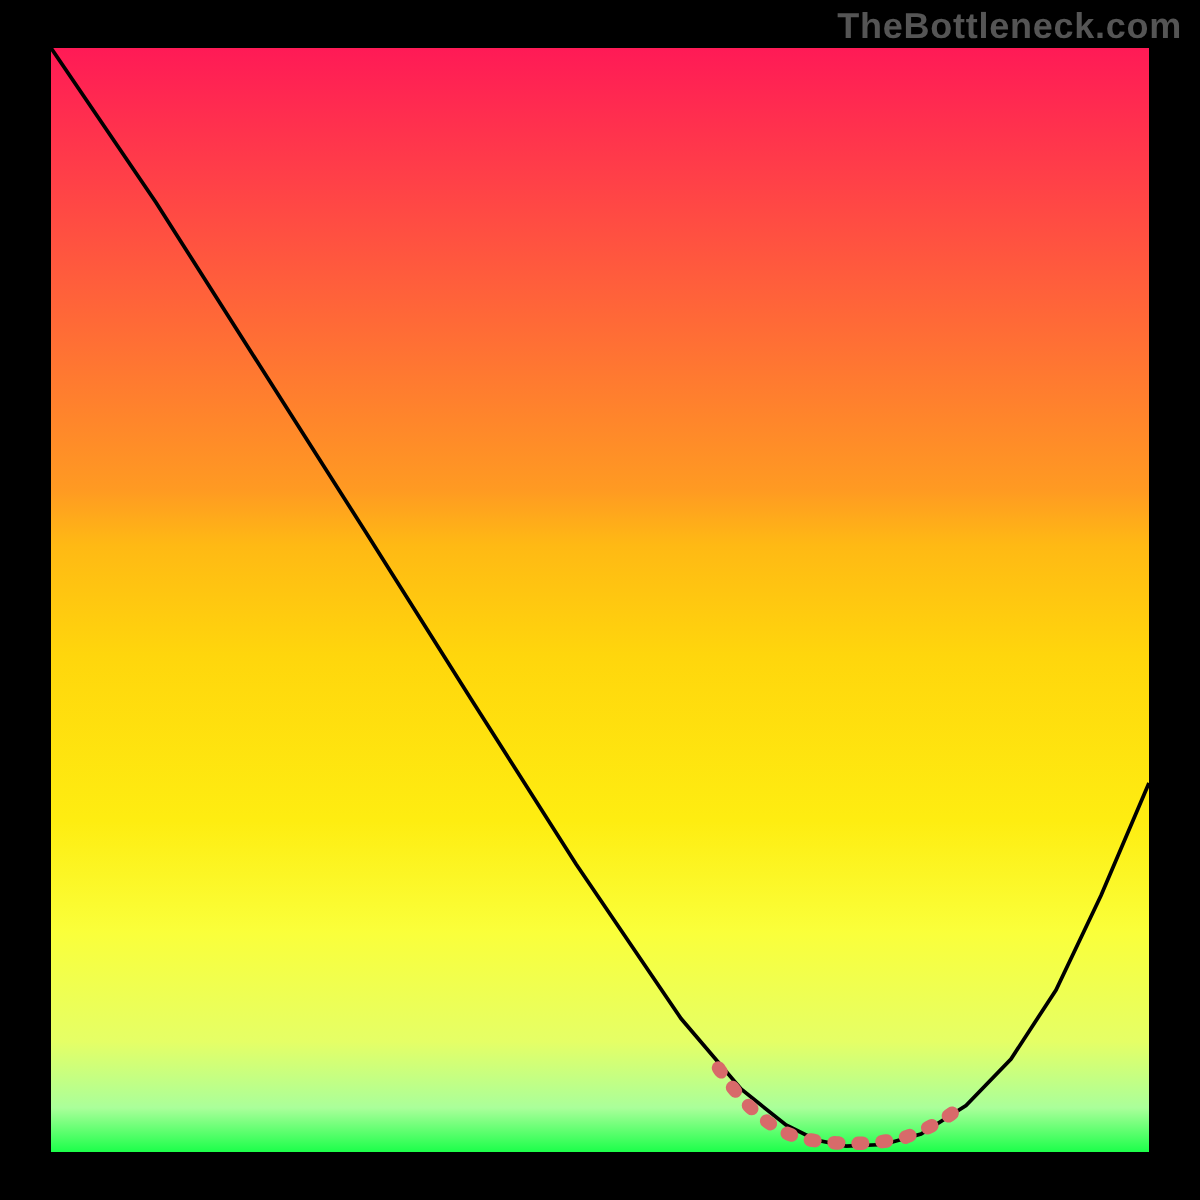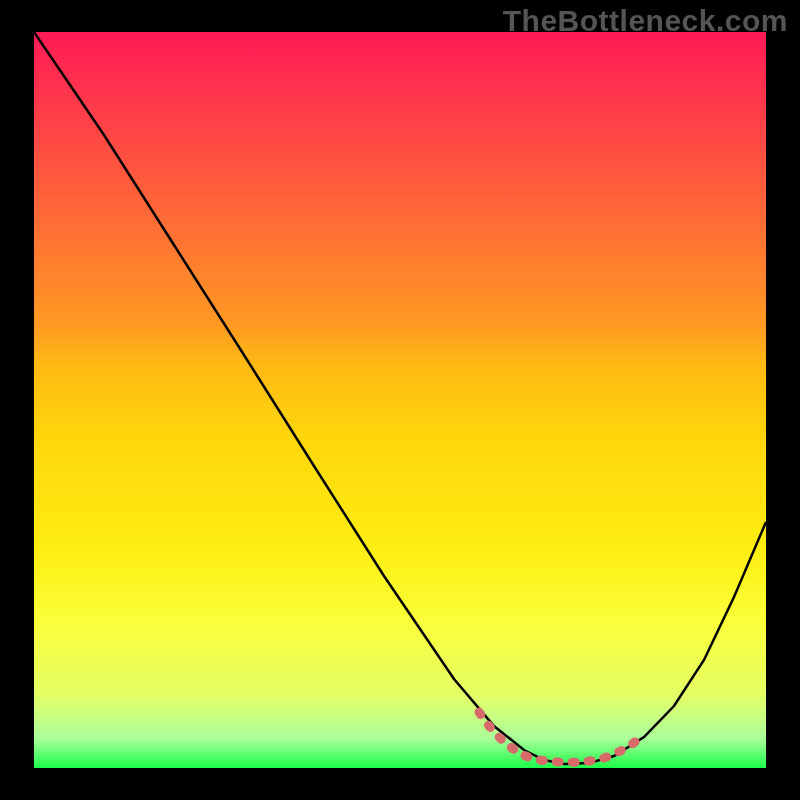--- a/index.html
+++ b/index.html
@@ -15,21 +15,21 @@
     position: relative;
     width: 800px;
     height: 800px;
     background: #000;
   }
   .attribution {
     position: absolute;
     top: 4px;
     right: 12px;
     color: #555;
-    font-size: 30px;
+    font-size: 24px;
     font-weight: 600;
     letter-spacing: 0.5px;
     z-index: 10;
   }
   .plot-area {
     position: absolute;
     left: 34px;
     top: 32px;
     width: 732px;
     height: 736px;

